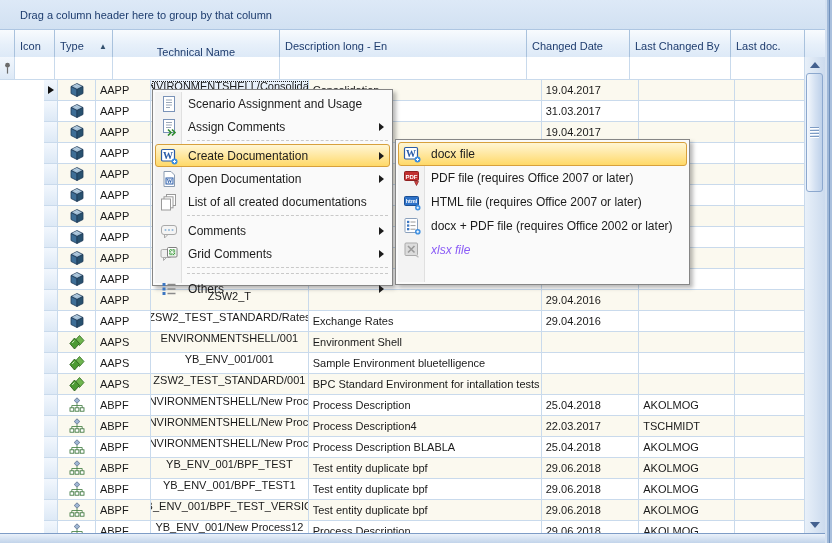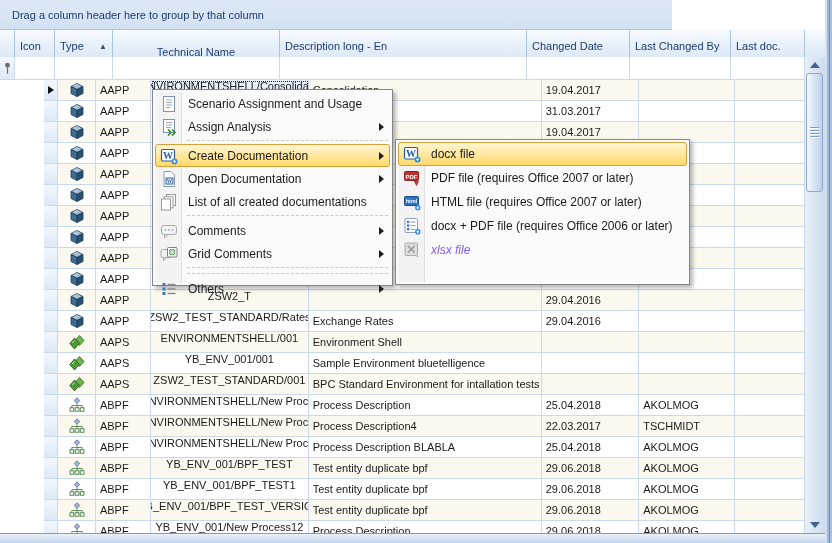--- a/index.html
+++ b/index.html
@@ -1,23 +1,23 @@
 <!DOCTYPE html>
 <html><head>
 <meta charset="utf-8">
 <style>
   * { margin:0; padding:0; box-sizing:border-box; }
   html,body { width:832px; height:543px; overflow:hidden; }
   body { font-family:"Liberation Sans", sans-serif; font-size:11px; color:#1a1a1a; background:#fff; position:relative; }
   #app { position:absolute; inset:0; width:832px; height:543px; background:#fff; overflow:hidden; }
 
   
-  .group-panel { position:absolute; left:0; top:0; width:672px; height:30px;
+  .group-panel { position:absolute; left:0; top:0; width:832px; height:30px;
     background:linear-gradient(#dde9f7,#d2e1f2); border-bottom:1px solid #aec6e2;
-    color:#1d3c6e; display:flex; align-items:center; padding-left:12px; }
+    color:#1d3c6e; display:flex; align-items:center; padding-left:20px; }
 
   
   .header-row { position:absolute; left:0; top:30px; width:825px; height:27px; display:flex;
     background:linear-gradient(#f8fbfe,#e7f0fa 45%,#d9e7f6); border-bottom:1px solid #a9c2dd; }
   .hcell { position:relative; border-right:1px solid #a9c2dd; color:#1e3c6e;
     display:flex; align-items:center; padding:16px 5px; overflow:hidden; white-space:nowrap;
     background:linear-gradient(#f8fbfe,#e7f0fa 45%,#d9e7f6); }
   .hcell .sort { margin-left:auto; font-size:8px; color:#33506e; padding-left:3px; }
   .c-ind{width:15px;} .c-icon{width:40px;} .c-type{width:58px;} .c-name{width:167px;flex-direction:column;}
   .c-desc{width:247px;} .c-date{width:103px;} .c-by{width:101px;} .c-doc{width:74px;} .c-sliver{width:20px; border-right:none;}
@@ -805,21 +805,21 @@
       </div>
       <div class="menu-item">
         <span class="mi-icon">
           <svg viewBox="0 0 18 18" width="18" height="18">
             <rect x="3.5" y="1.5" width="11" height="13" fill="#fff" stroke="#7a93b8"></rect>
             <path d="M6 4.5h6M6 7h6M6 9.5h5" stroke="#9aa7b8" stroke-width="1"></path>
             <path d="M8 11.5l3 3-3 3" fill="none" stroke="#2e8b2e" stroke-width="1.6"></path>
             <path d="M12 11.5l3 3-3 3" fill="none" stroke="#2e8b2e" stroke-width="1.6"></path>
           </svg>
         </span>
-        <span class="mi-label">Assign Analysis</span>
+        <span class="mi-label">Assign Comments</span>
         <span class="mi-arrow"></span>
       </div>
       <div class="menu-sep"></div>
       <div class="menu-item hl">
         <span class="mi-icon">
           <svg viewBox="0 0 18 18" width="18" height="18">
             <rect x="1.5" y="2.5" width="13" height="11.5" rx="1.2" fill="#fff" stroke="#2b5ca8" stroke-width="1.2"></rect>
             <text x="8" y="12" font-size="10" font-weight="bold" fill="#2b5ca8" text-anchor="middle" font-family="Liberation Serif, serif">W</text>
             <circle cx="14.5" cy="14.5" r="3" fill="#3b8de0"></circle>
             <path d="M14.5 13v3M13 14.5h3" stroke="#fff" stroke-width="1"></path>
@@ -930,21 +930,21 @@
           <svg viewBox="0 0 18 18" width="18" height="18">
             <rect x="2" y="1.5" width="12.5" height="14" rx="1" fill="#fff" stroke="#8aa0bc"></rect>
             <rect x="4" y="3.8" width="2.3" height="2.3" fill="#3d77c2"></rect>
             <rect x="4" y="7.4" width="2.3" height="2.3" fill="#3d77c2"></rect>
             <rect x="4" y="11" width="2.3" height="2.3" fill="#3d77c2"></rect>
             <path d="M7.5 5h5M7.5 8.6h5M7.5 12.2h5" stroke="#9a9a9a" stroke-width="1"></path>
             <circle cx="14.8" cy="14.8" r="2.8" fill="#3b8de0"></circle>
             <path d="M14.8 13.4v2.8M13.4 14.8h2.8" stroke="#fff" stroke-width="1"></path>
           </svg>
         </span>
-        <span class="mi-label">docx + PDF file (requires Office 2006 or later)</span>
+        <span class="mi-label">docx + PDF file (requires Office 2002 or later)</span>
       </div>
       <div class="menu-item disabled">
         <span class="mi-icon">
           <svg viewBox="0 0 18 18" width="18" height="18">
             <rect x="2" y="2" width="12.5" height="12.5" rx="1" fill="#dcdcdc" stroke="#ababab"></rect>
             <path d="M5 5l6.5 6.5M11.5 5L5 11.5" stroke="#9a9a9a" stroke-width="1.6"></path>
             <path d="M13 14.5l2.5 1.8" stroke="#bbb" stroke-width="1.2"></path>
           </svg>
         </span>
         <span class="mi-label">xlsx file</span>

